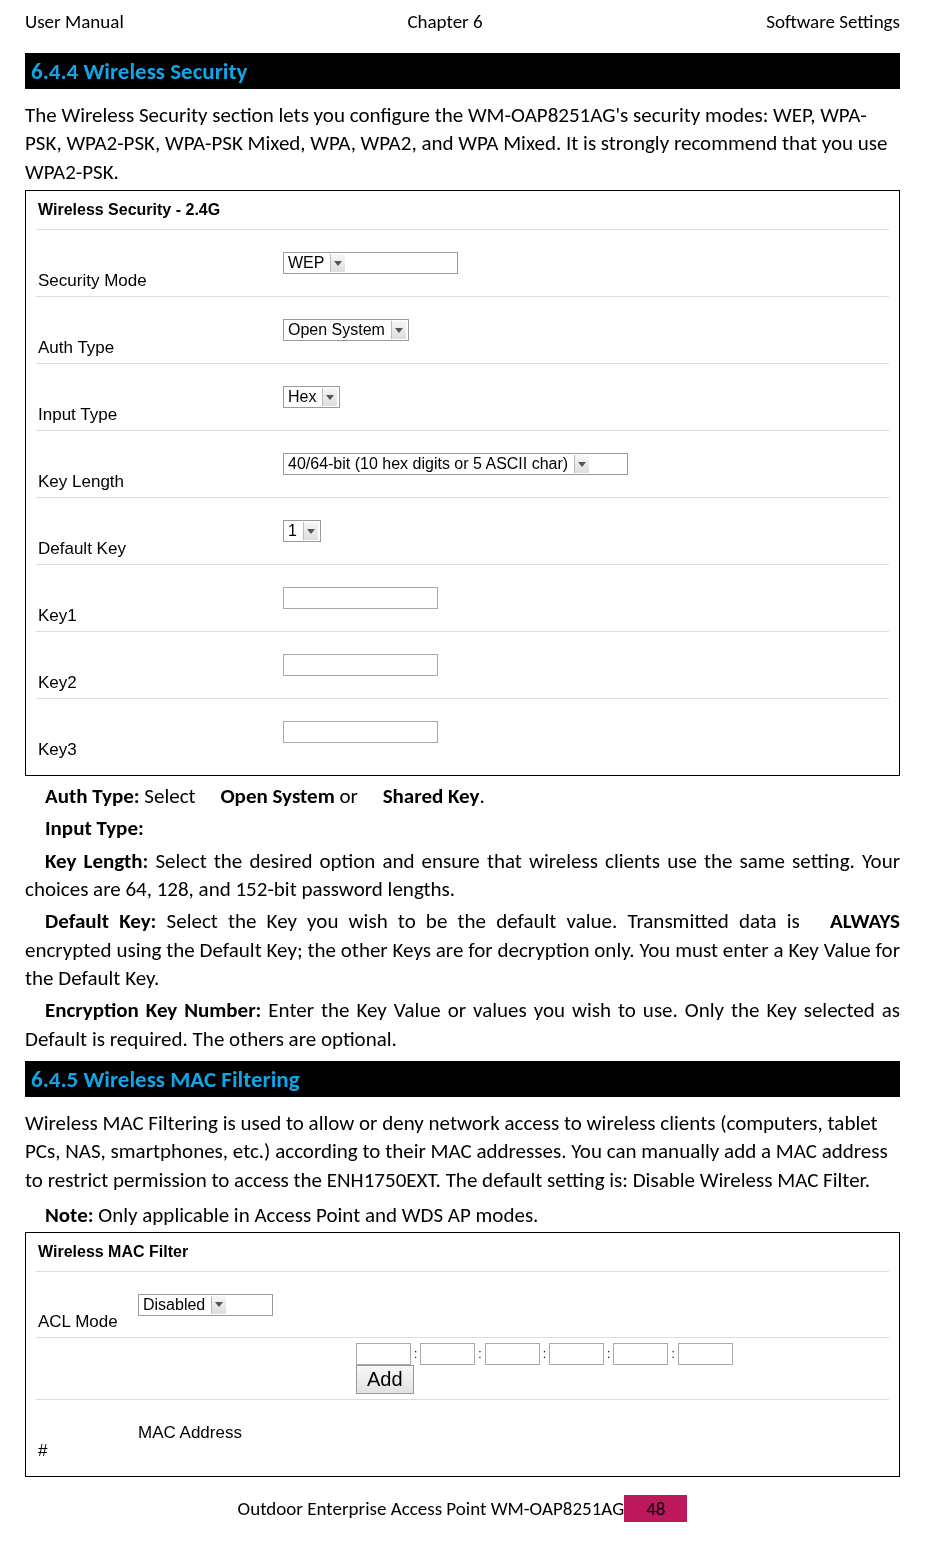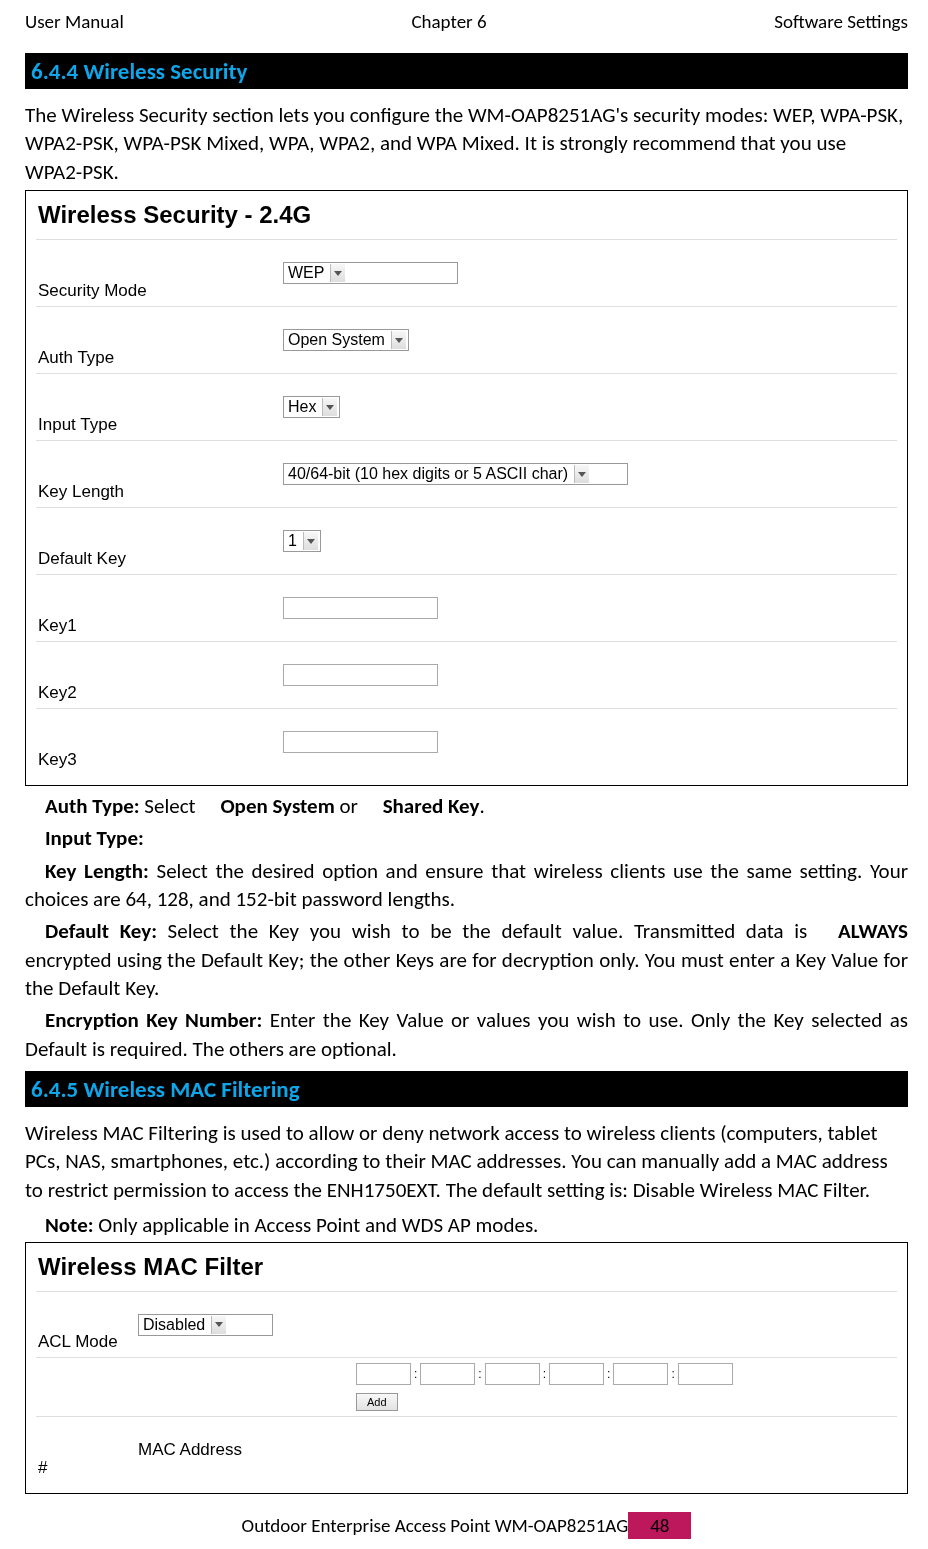--- a/index.html
+++ b/index.html
@@ -5,21 +5,21 @@
   * { box-sizing: border-box; }
   body {
     margin: 0;
     font-family: Calibri, Arial, sans-serif;
     font-size: 20px;
     color: #000;
     background: #fff;
     width: 928px;
   }
   .page {
-    padding: 10px 20px 10px 25px;
+    padding: 10px 28px 10px 25px;
   }
   .header-row {
     display: flex;
     justify-content: space-between;
     font-size: 19px;
     margin-bottom: 20px;
   }
   .section-heading {
     background: #000;
     color: #0ea5e9;
@@ -35,21 +35,21 @@
     margin-bottom: 4px;
   }
   .justify { text-align: justify; }
   .screenshot-box {
     border: 1px solid #000;
     margin: 4px 0 6px 0;
     padding: 6px 10px 10px 10px;
     font-family: Arial, sans-serif;
   }
   .panel-title {
-    font-size: 24px;
+    font-size: 16px;
     font-weight: bold;
     margin: 4px 0 10px 2px;
   }
   .form-row {
     display: flex;
     align-items: center;
     border-top: 1px solid #ddd;
     padding: 5px 2px;
     font-size: 17px;
   }
@@ -108,22 +108,22 @@
   .mac-panel .form-row { border-top: 1px solid #ddd; }
   .mac-panel .form-label { width: 100px; }
   .add-row {
     padding: 5px 2px 5px 320px;
   }
   .add-btn {
     display: inline-block;
     border: 1px solid #999;
     background: linear-gradient(#f8f8f8,#e2e2e2);
     padding: 2px 10px;
-    font-size: 11px;
-    margin-top: 8px;
+    font-size: 20px;
+    margin-top: 0;
     text-align: right;
   }
   .footer-row {
     display: flex;
     justify-content: center;
     align-items: center;
     margin-top: 18px;
     font-size: 19px;
   }
   .page-num {

